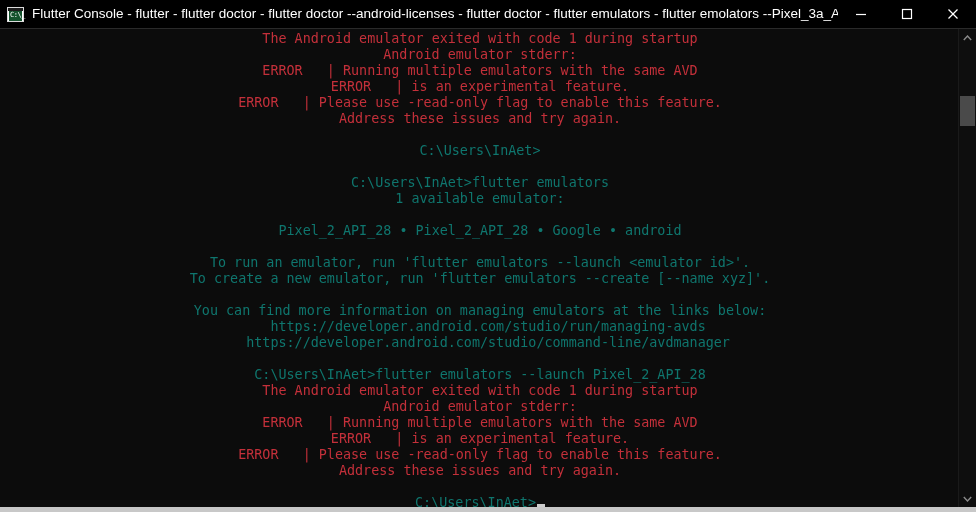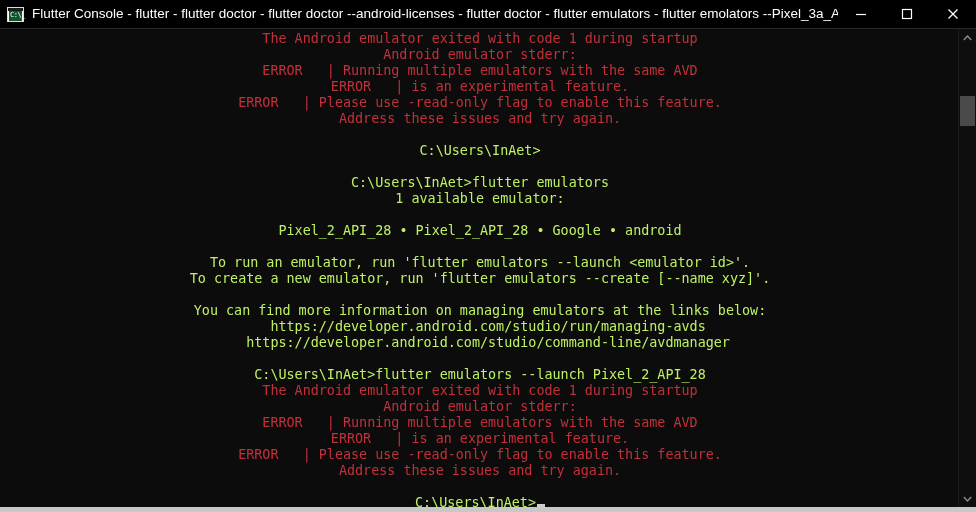--- a/index.html
+++ b/index.html
@@ -110,21 +110,21 @@
     font-family: "DejaVu Sans Mono", monospace;
     font-size: 13.4px;
     line-height: 16px;
     color: #cccccc;
     white-space: pre;
     overflow: hidden;
     letter-spacing: 0px;
   }
   .line { height: 16px; }
   .line.err { color: #c4303a; }
-  .line.out { color: #bef264; }
+  .line.out { color: #0f766e; }
   .cursor {
     display: inline-block;
     width: 8px;
     height: 3px;
     background: #cccccc;
     vertical-align: baseline;
     margin-left: 1px;
   }
 
   

